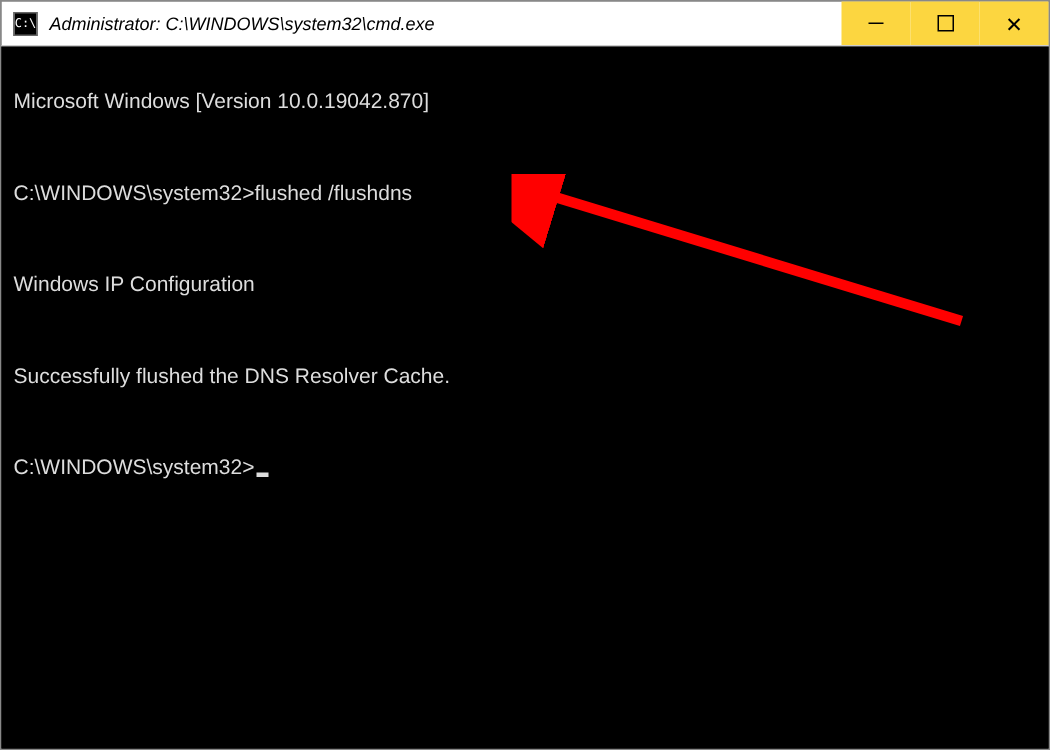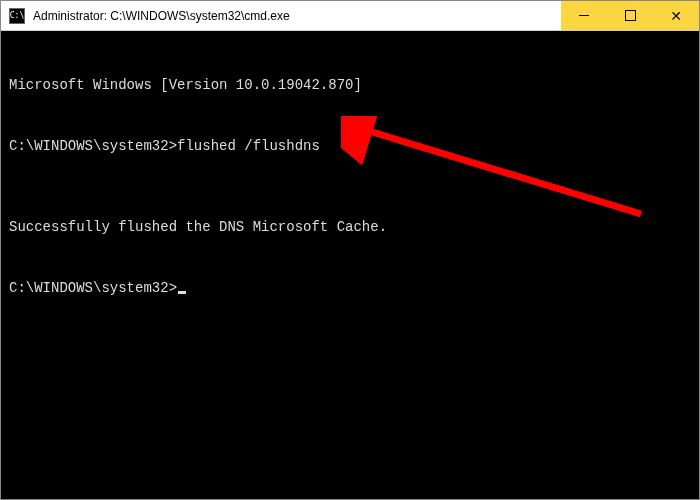--- a/index.html
+++ b/index.html
@@ -39,20 +39,21 @@
       margin-right: 8px;
       display: flex;
       align-items: center;
       justify-content: center;
       font-size: 8px;
       color: #fff;
       font-family: Consolas, monospace;
     }
     .title-text {
       flex: 1;
+      font-style: italic;
     }
     .window-controls {
       display: flex;
       height: 100%;
     }
     .win-btn {
       width: 46px;
       height: 100%;
       display: flex;
       align-items: center;
@@ -63,24 +64,24 @@
       background: #fcd640;
     }
     .win-btn.minimize::before { content: ""; display: block; width: 10px; height: 1px; background: #000; }
     .win-btn.maximize::before { content: ""; display: block; width: 9px; height: 9px; border: 1px solid #000; }
     .win-btn.close { font-size: 14px; }
     .terminal {
       background: #000;
       color: #ddd;
       font-size: 14px;
       line-height: 1.45;
-      padding: 24px 8px;
+      padding: 6px 8px;
       height: calc(100% - 30px);
       white-space: pre;
-      font-family: Liberation Mono, monospace;
+      font-family: Liberation Sans, sans-serif;
       position: relative;
     }
     .line { display: block; }
     .cursor {
       display: inline-block;
       width: 8px;
       height: 3px;
       background: #ddd;
       vertical-align: baseline;
       margin-left: 1px;
@@ -106,22 +107,23 @@
       <div class="win-btn maximize" title="Maximize"></div>
       <div class="win-btn close">✕</div>
     </div>
   </div>
 
   <div class="terminal">
 <span class="line">Microsoft Windows [Version 10.0.19042.870]</span>
 <span class="line"></span>
 <span class="line"><span>C:\WINDOWS\system32&gt;</span><span>flushed /flushdns</span></span>
 <span class="line"></span>
+<span class="line">Windows IP Configuration</span>
 <span class="line"></span>
-<span class="line">Successfully flushed the DNS Microsoft Cache.</span>
+<span class="line">Successfully flushed the DNS Resolver Cache.</span>
 <span class="line"></span>
 <span class="line"><span>C:\WINDOWS\system32&gt;</span><span class="cursor"></span></span>
 
     <svg class="arrow-annotation" width="320" height="110" viewBox="0 0 320 110">
       <defs>
         <marker id="arrowhead" markerWidth="12" markerHeight="10" refX="2" refY="5" orient="auto">
           <polygon points="0 0, 12 5, 0 10" fill="#ff0000"></polygon>
         </marker>
       </defs>
       <line x1="300" y1="98" x2="18" y2="12" stroke="#ff0000" stroke-width="7" marker-end="url(#arrowhead)"></line>

